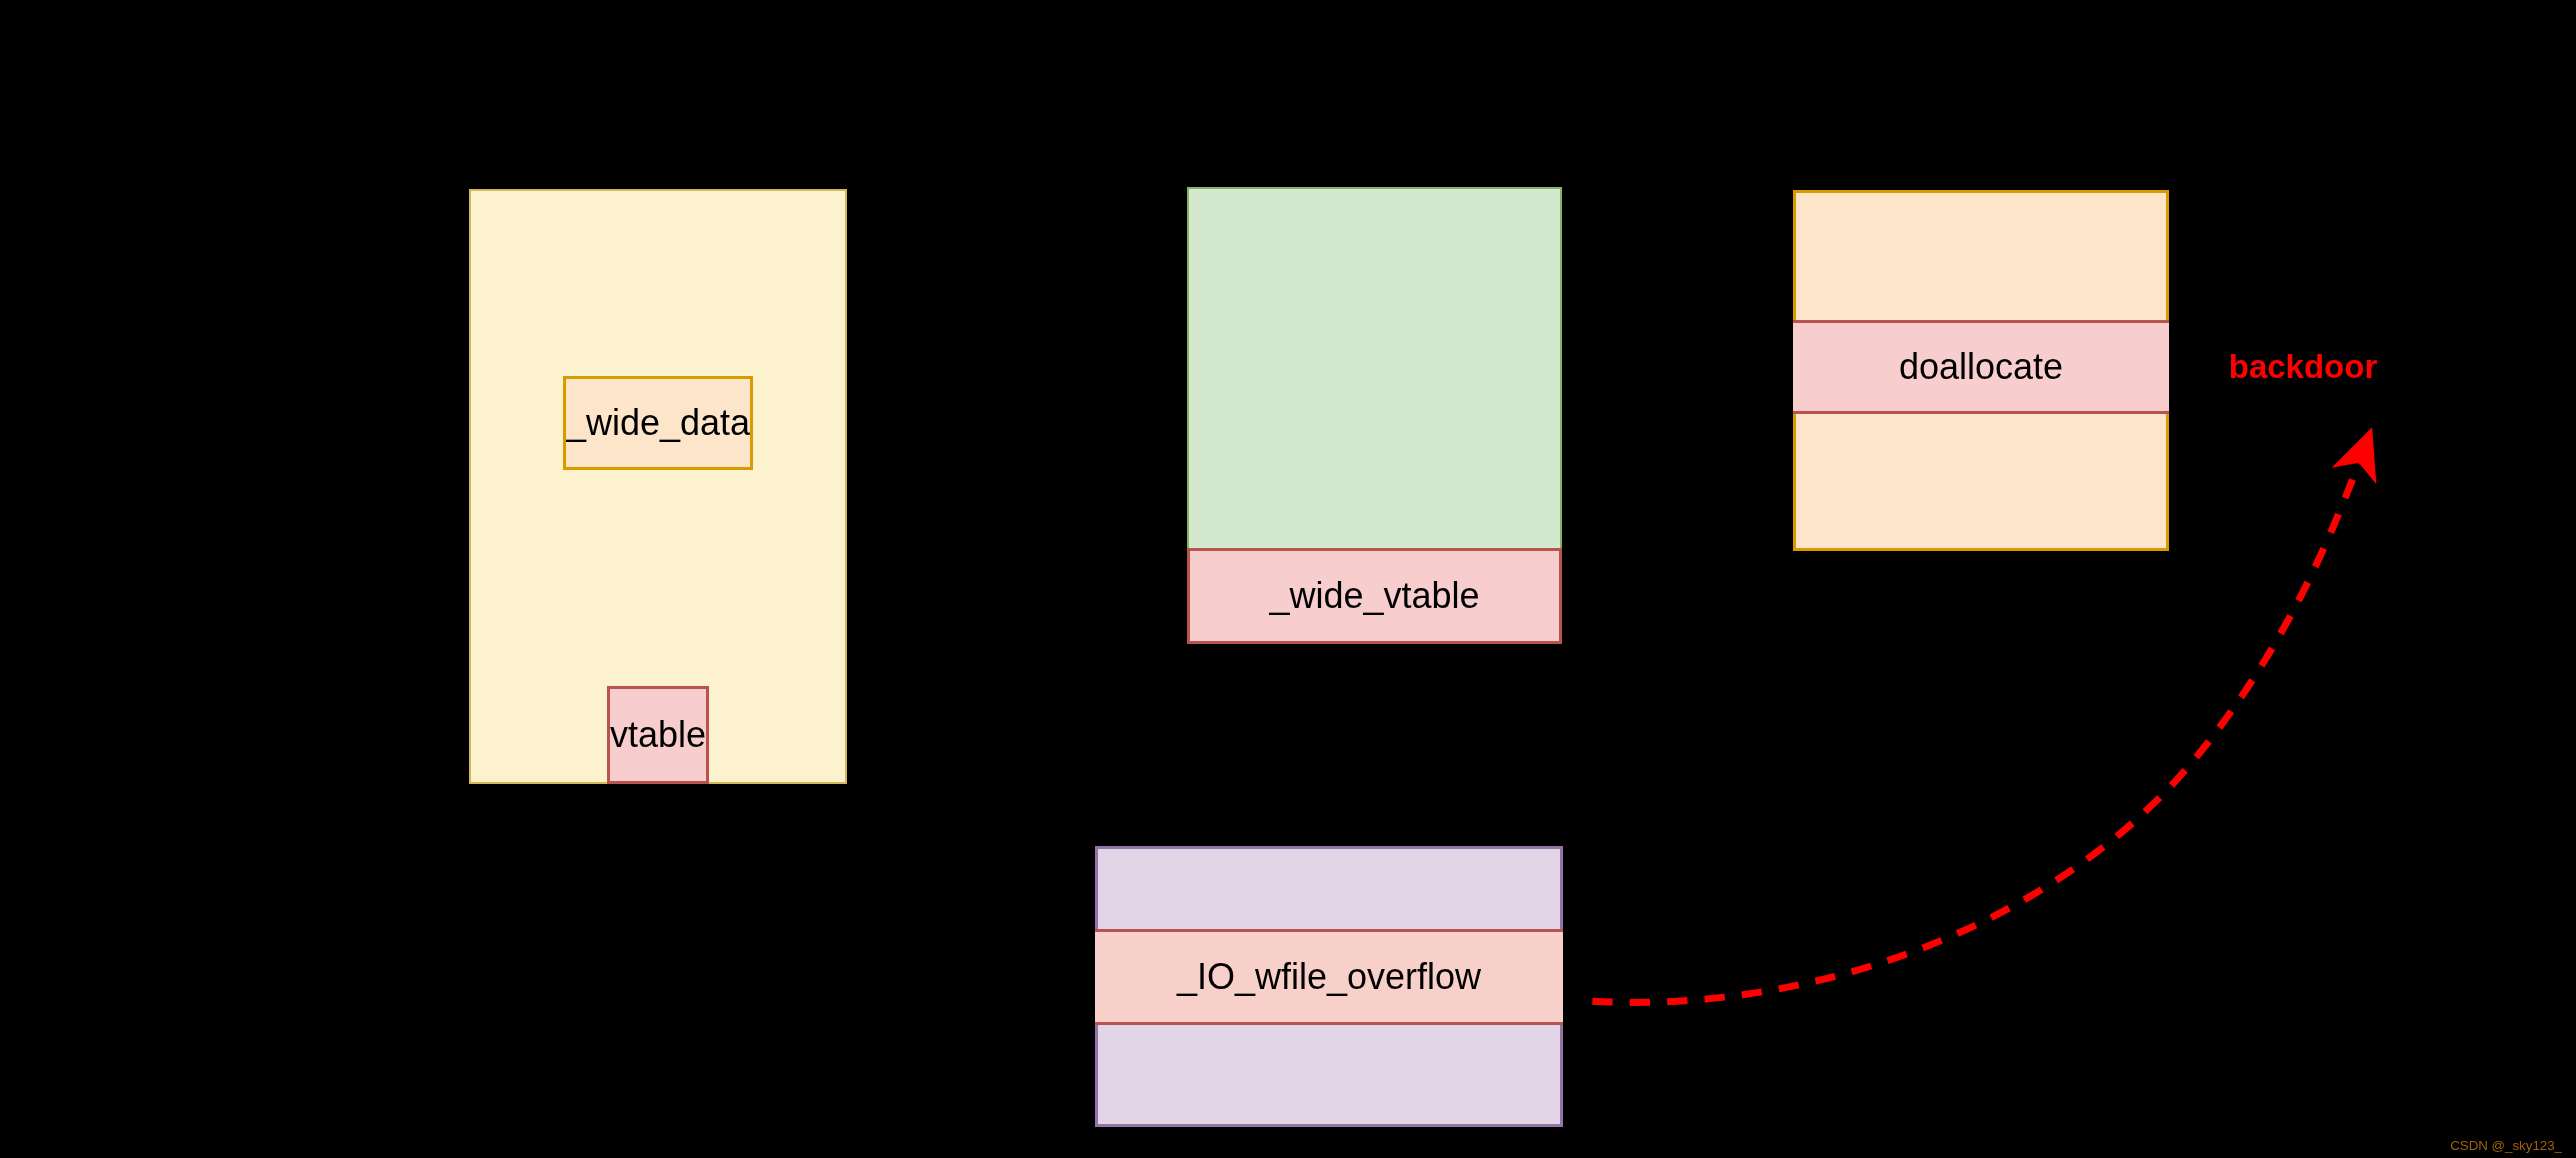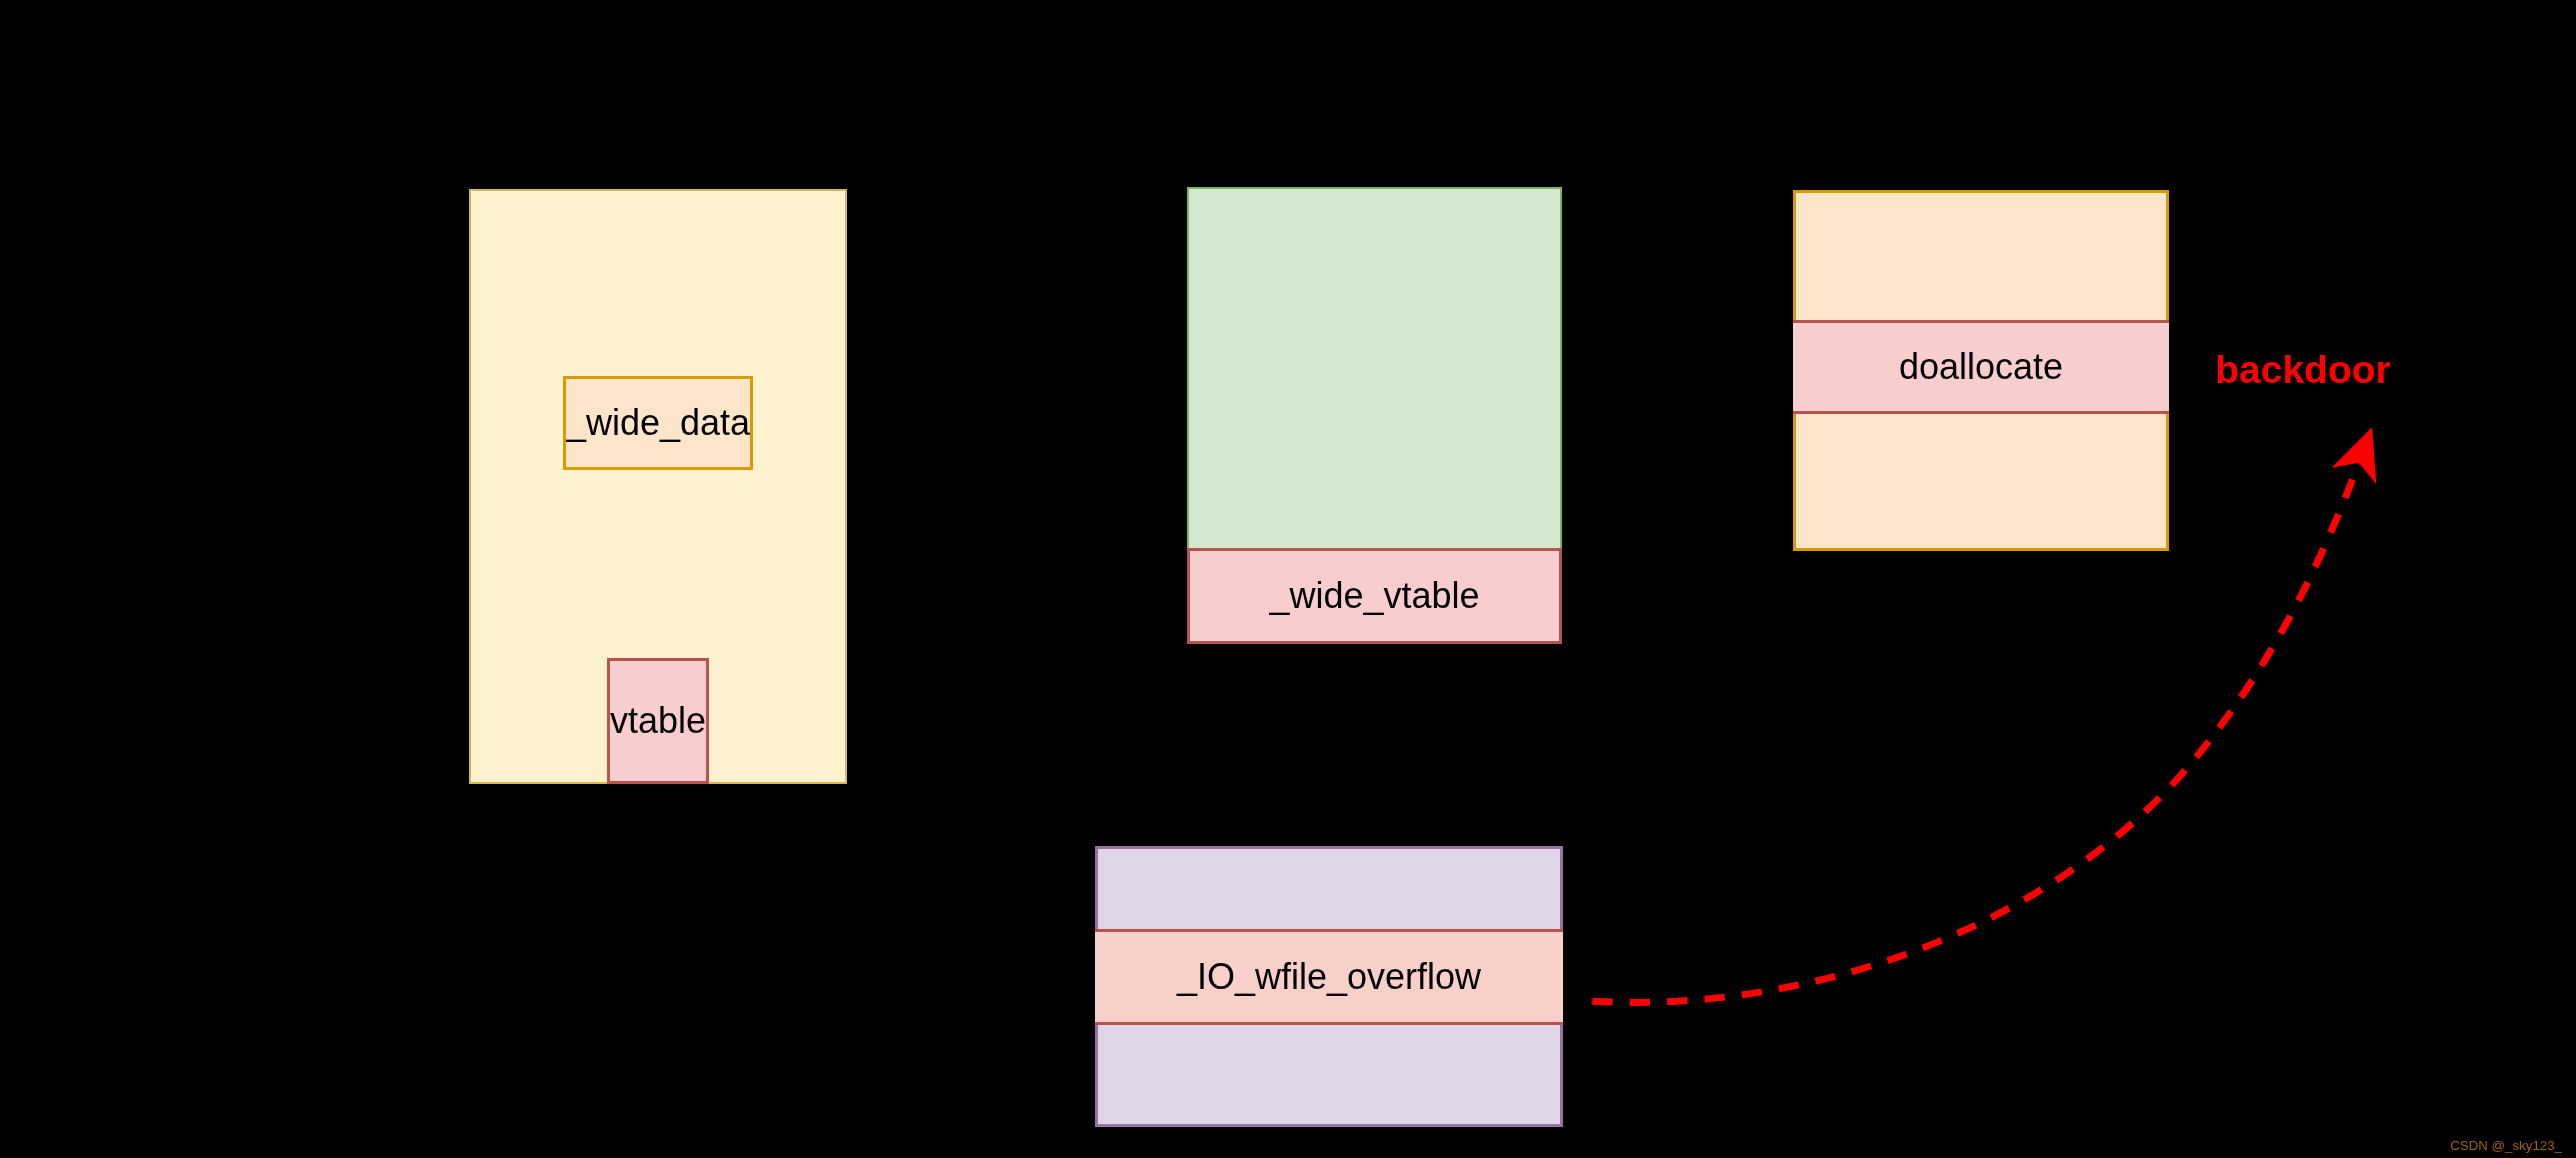--- a/index.html
+++ b/index.html
@@ -48,21 +48,21 @@
     height: 94px;
     background: #FDE5CA;
     border-top: 3.1px solid #D79B00;
     border-bottom: 3.1px solid #D79B00;
     border-left: 3.1px solid #D79B00;
     border-right: 3.1px solid #D79B00;
     margin: 0 -2.3px;
   }
   #box-wide-data-struct .seg-empty-mid   { flex: 1; background: #FDF2CE; }
   #box-wide-data-struct .seg-vtable      {
-    height: 126px;
+    height: 98px;
     background: #F7CDCD;
     border: 3.1px solid #B85450;
     margin: 0 -2.3px -2.3px -2.3px;
   }
 
   
   #box-wide-data-obj {
     left: 1187px; top: 187px;
     width: 375px; height: 457px;
     border: 2.3px solid #82B366;
@@ -110,21 +110,21 @@
   }
   #box-vtable-obj .seg-empty-bottom   { flex: 1; background: #E1D5E7; }
 
   
   #backdoor-label {
     position: absolute;
     left: 2303px;
     top: 350px;
     transform: translateX(-50%);
     color: #FF0000;
-    font-size: 39px;
+    font-size: 33px;
     font-weight: bold;
     line-height: 1;
     white-space: nowrap;
   }
 
   
   #arrow-layer {
     position: absolute;
     left: 0; top: 0;
     width: 2576px; height: 1158px;

